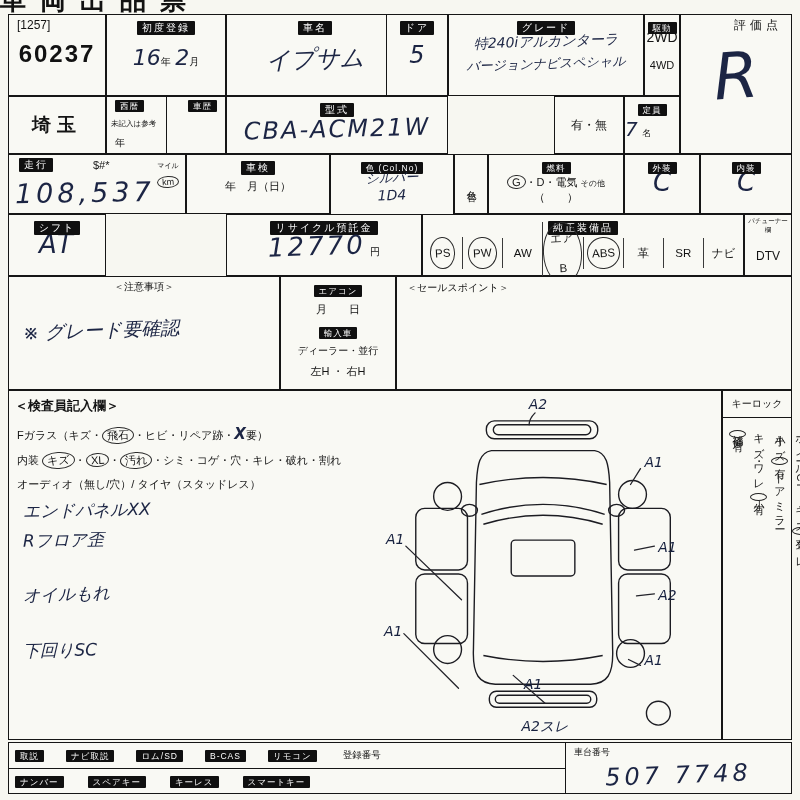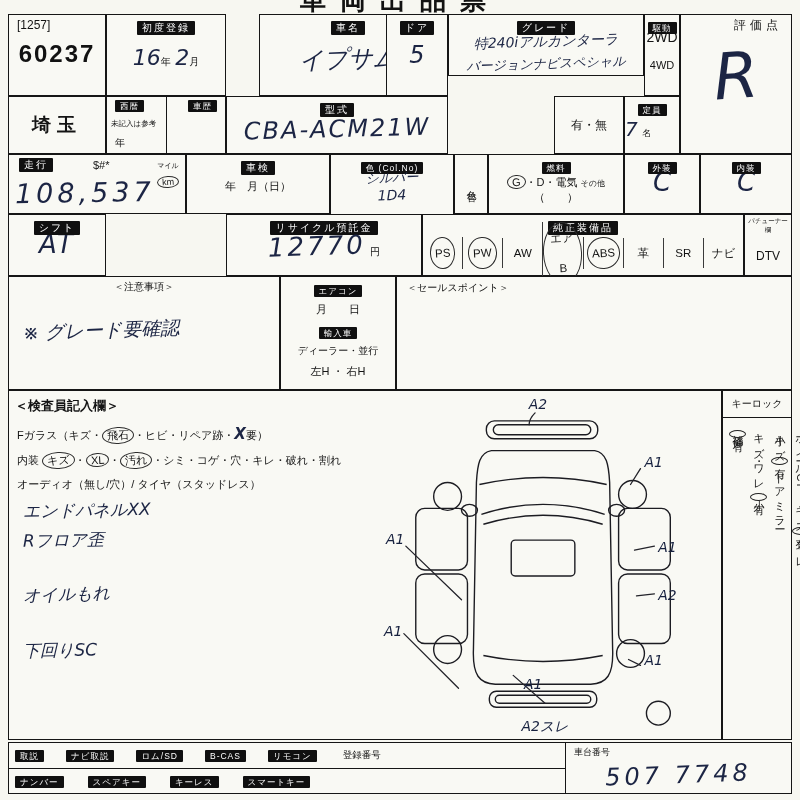--- a/index.html
+++ b/index.html
@@ -23,48 +23,48 @@
   .bdg:first-child{border-left:none;}
   svg text.hwt{font-family:"DejaVu Sans","Liberation Sans",sans-serif;font-style:italic;fill:#17213f;font-size:14px;}
   svg .ln{stroke:#23232a;stroke-width:1.3;fill:none;stroke-linecap:round;}
   svg .car{stroke:#1c1c22;stroke-width:1.4;fill:none;stroke-linejoin:round;}
 </style>
 </head>
 <body>
 
 <div id="sheet">
 
-  <div class="nob" style="top:0;left:0;right:0;height:13px;overflow:hidden;text-align:center;">
+  <div class="nob" style="top:0;left:0;right:0;height:13px;overflow:hidden;">
     <div style="font-size:26px;font-weight:bold;letter-spacing:14px;margin-top:-17px;">車両出品票</div>
   </div>
 
   <div class="box" style="left:8px;top:14px;width:98px;height:82px;">
     <div style="font-size:12px;padding:3px 0 0 8px;">[1257]</div>
     <div style="font-size:24px;font-weight:bold;text-align:center;margin-top:8px;letter-spacing:2px;">60237</div>
   </div>
 
   <div class="box" style="left:106px;top:14px;width:120px;height:82px;">
     <div class="hdr"><span class="chip">初度登録</span></div>
     <div style="margin-top:30px;text-align:center;">
       <span class="hw" style="font-size:22px;">16</span><span class="pt" style="font-size:10px;">年</span>
       <span class="hw" style="font-size:22px;">2</span><span class="pt" style="font-size:10px;">月</span>
     </div>
   </div>
 
-  <div class="box" style="left:226px;top:14px;width:178px;height:82px;margin-left:33px;">
+  <div class="box" style="left:226px;top:14px;width:178px;height:82px;">
     <div class="hdr"><span class="chip">車名</span></div>
     <div class="hw" style="margin-top:28px;text-align:center;font-size:24px;transform:rotate(-2deg);">イプサム</div>
   </div>
 
   <div class="box" style="left:386px;top:14px;width:62px;height:82px;">
     <div class="hdr"><span class="chip">ドア</span></div>
     <div class="hw" style="margin-top:26px;text-align:center;font-size:24px;">5</div>
   </div>
 
-  <div class="box" style="left:448px;top:14px;width:196px;height:62px;">
+  <div class="box" style="left:448px;top:14px;width:196px;height:82px;">
     <div class="hdr"><span class="chip">グレード</span></div>
     <div class="hw" style="margin-top:18px;text-align:center;font-size:14px;transform:rotate(-2deg);white-space:nowrap;">特240iアルカンターラ</div>
     <div class="hw" style="margin-top:4px;text-align:center;font-size:13px;transform:rotate(-2deg);white-space:nowrap;">バージョンナビスペシャル</div>
   </div>
 
   <div class="box" style="left:644px;top:14px;width:36px;height:82px;">
     <div class="hdr"><span class="chip sm">駆動</span></div>
     <div class="pt" style="margin-top:14px;text-align:center;font-size:14px;">2WD</div>
     <div class="pt" style="margin-top:14px;text-align:center;font-size:11px;">4WD</div>
   </div>

